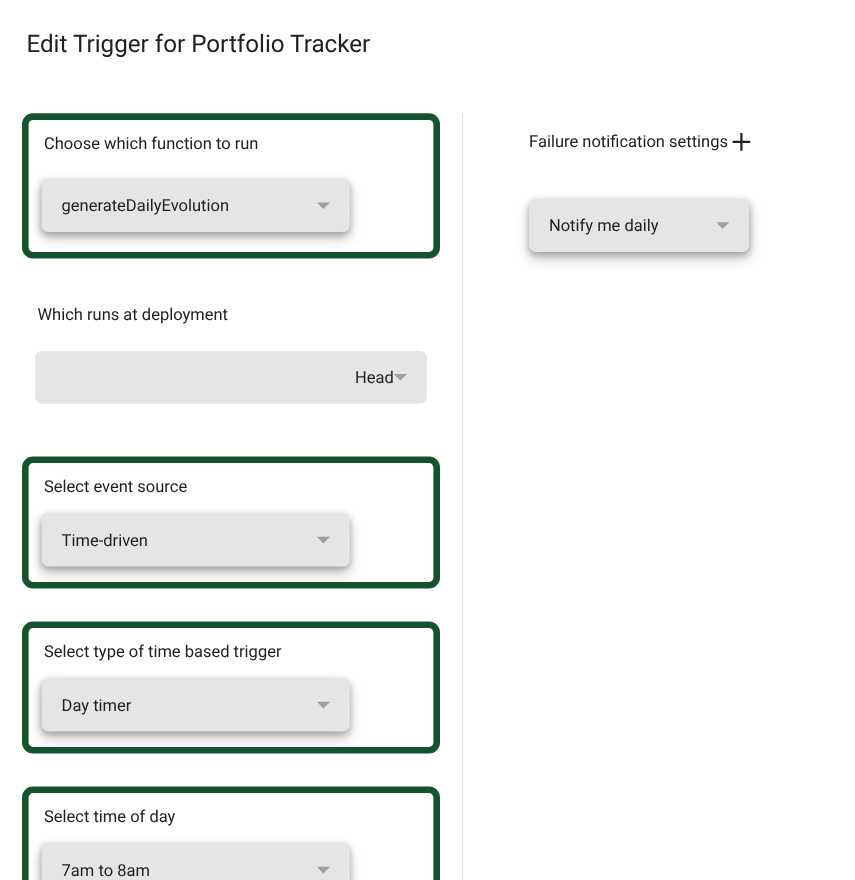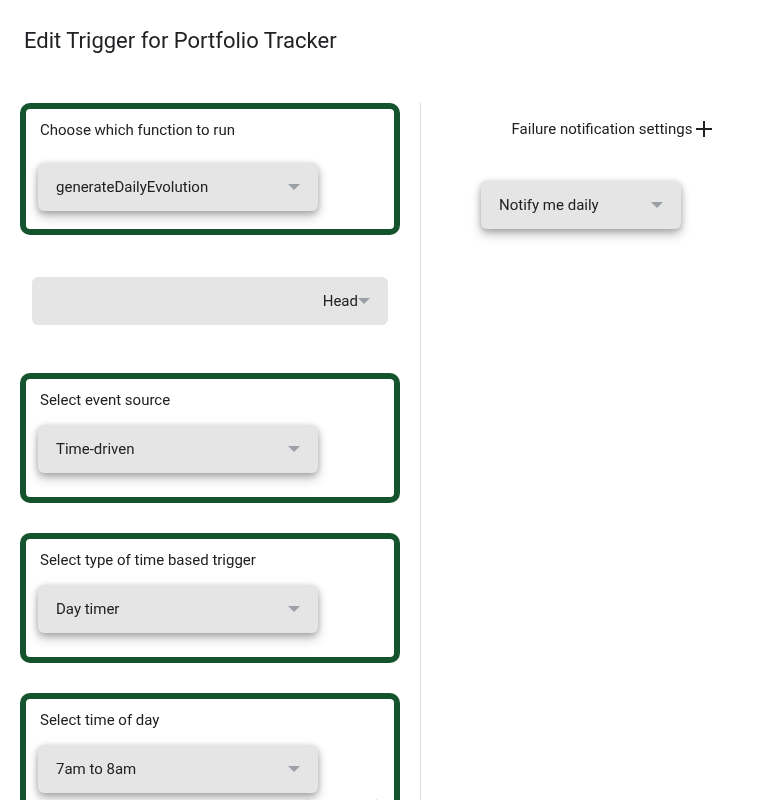--- a/index.html
+++ b/index.html
@@ -82,21 +82,21 @@
   .tz-note {
     position: absolute;
     right: 14px;
     bottom: 6px;
     font-size: 13px;
     color: #5f6368;
   }
   .right-header {
     display: flex;
     align-items: center;
-    justify-content: center;
+    justify-content: flex-start;
     margin-bottom: 40px;
     margin-top: 14px;
   }
   .right-header-label {
     font-size: 15px;
     color: #202124;
   }
   .plus-btn {
     width: 24px; height: 24px;
     display: flex; align-items: center; justify-content: center;
@@ -104,40 +104,41 @@
     color: #202124;
     font-size: 22px;
     font-weight: 400;
     line-height: 1;
   }
   .col-right .select-wrap {
     width: 200px;
   }
   
   .field-block.boxed .select { width: 280px; }
-  .field-block.compact { padding-bottom: 24px; }
+  .field-block.compact { padding-bottom: 14px; }
   .field-block.compact .field-label { margin-bottom: 16px; }
 </style>
 </head>
 <body>
 
 <h1 class="page-title">Edit Trigger for Portfolio Tracker</h1>
 
 <div class="columns">
   <div class="col-left">
 
     <div class="field-block boxed">
       <div class="field-label">Choose which function to run</div>
       <div class="select shadowed">
         <span class="value">generateDailyEvolution</span>
         <span class="caret"></span>
       </div>
     </div>
 
     <div class="field-block">
+      <div class="field-label">Which runs at deployment</div>
       <div class="select flat">
         <span class="value">Head</span>
         <span class="caret"></span>
       </div>
     </div>
 
     <div class="field-block boxed compact">
       <div class="field-label">Select event source</div>
       <div class="select shadowed">
         <span class="value">Time-driven</span>

